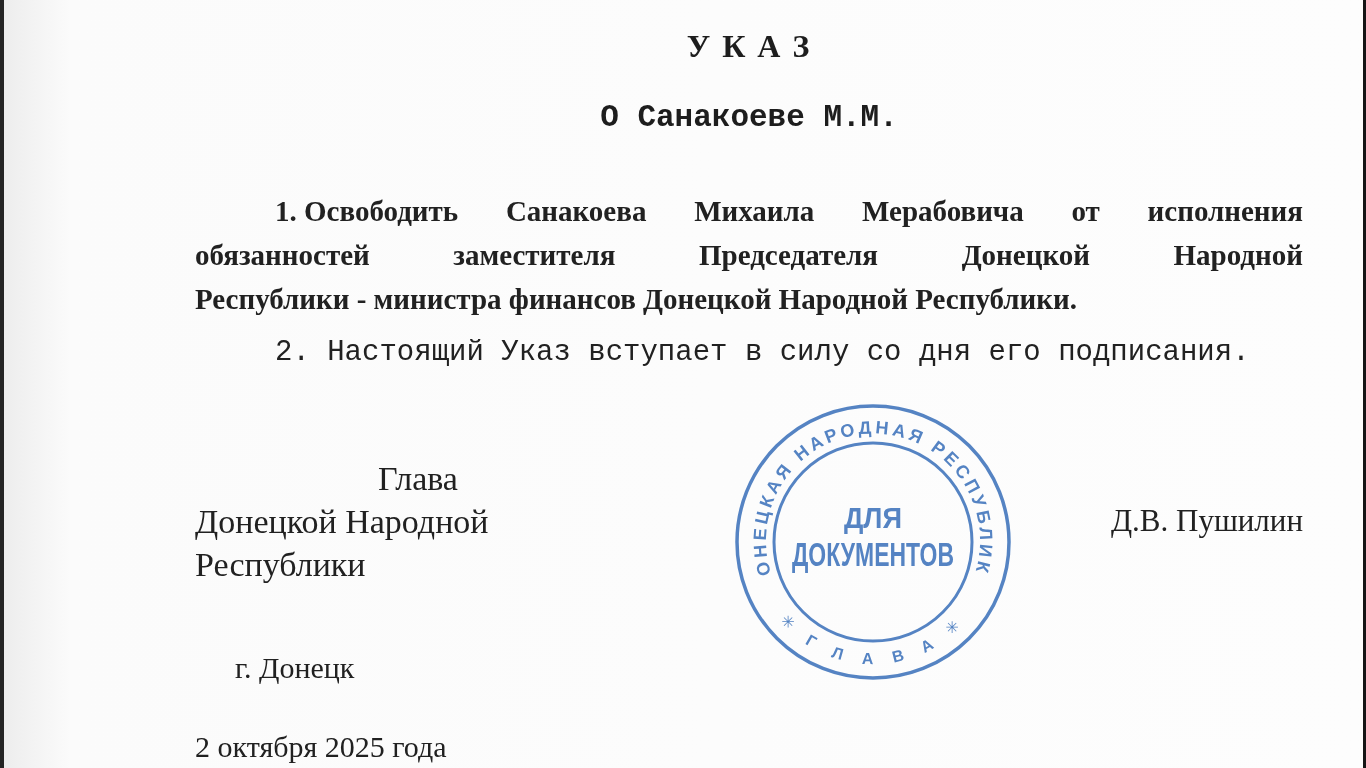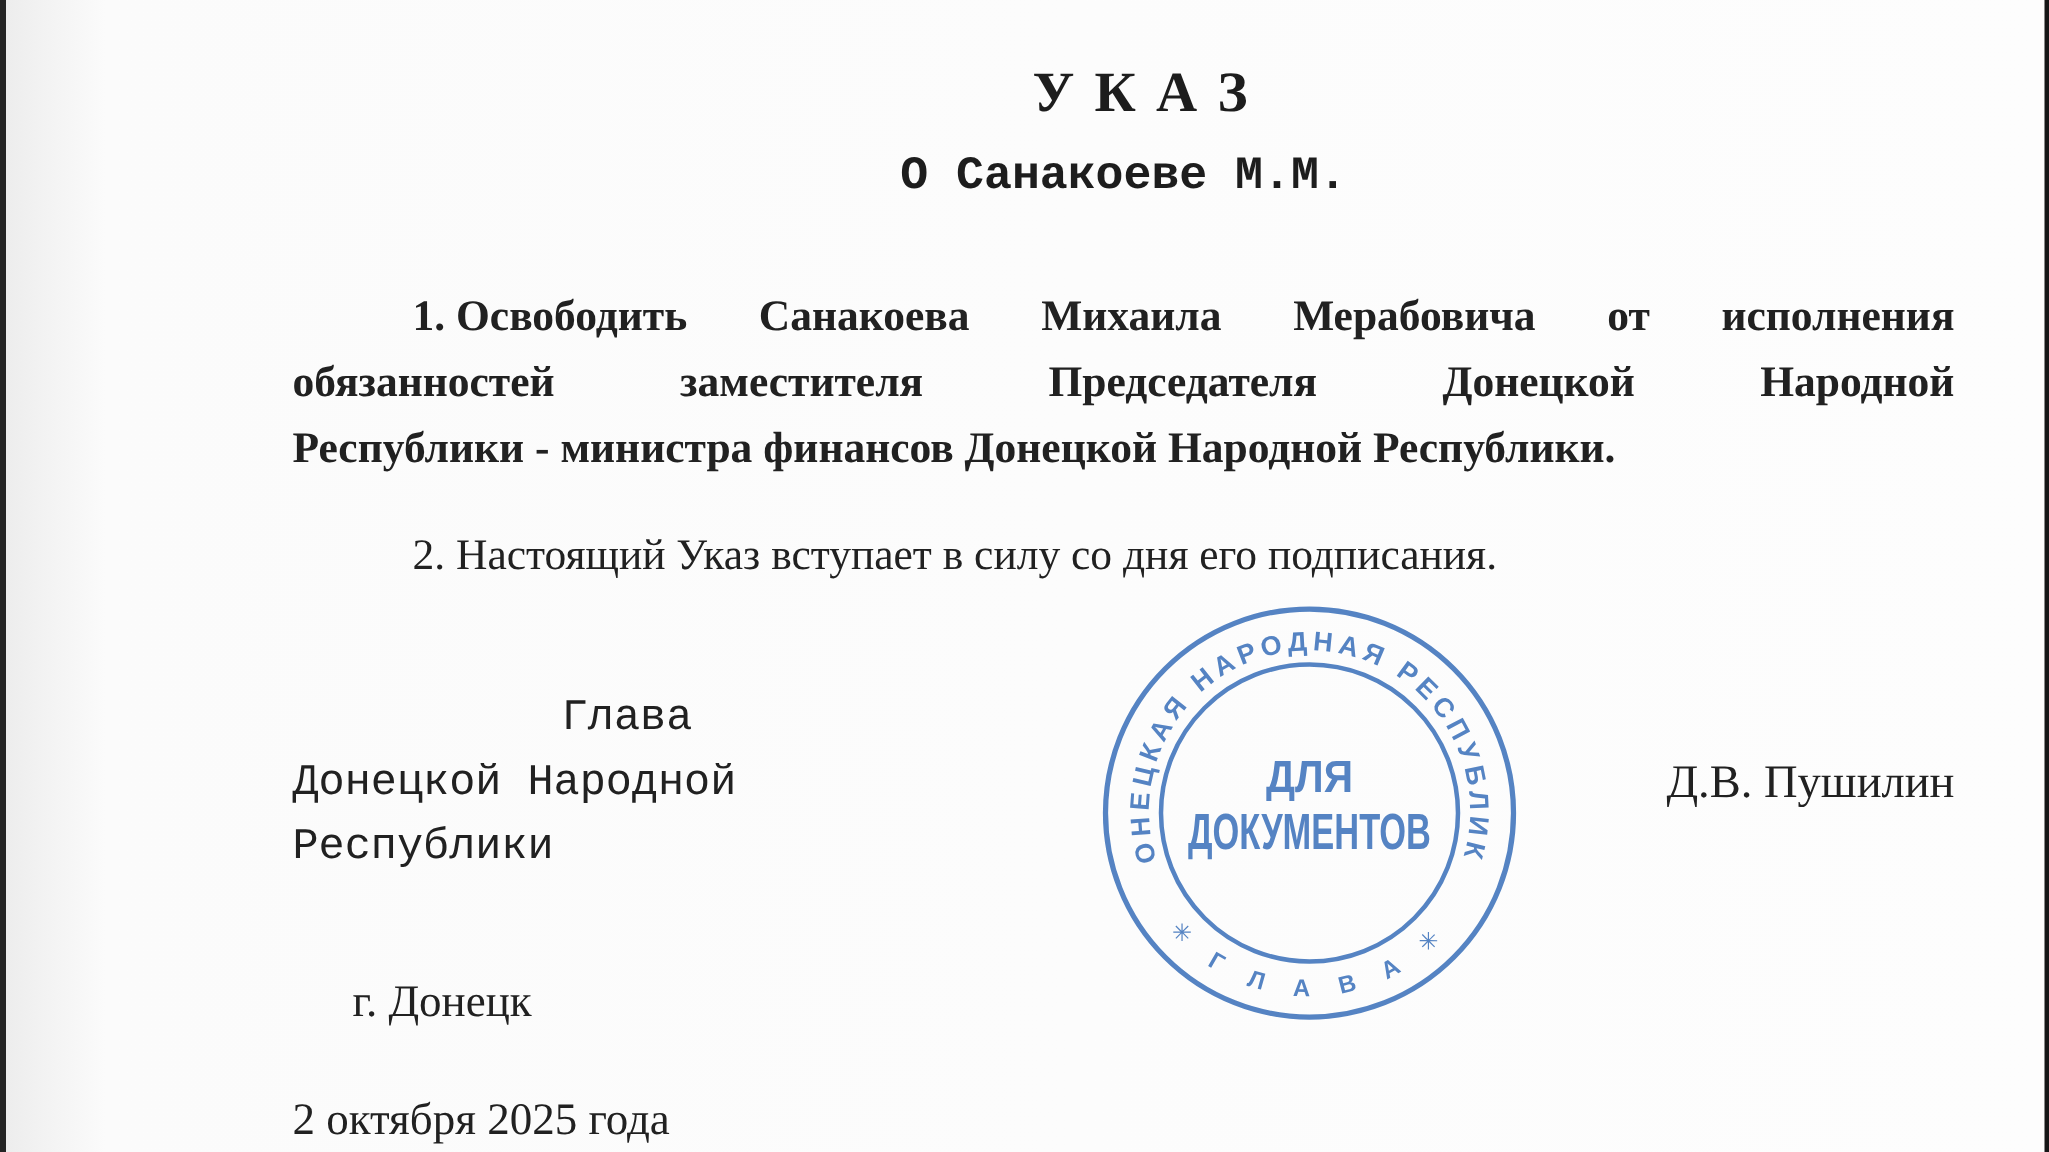--- a/index.html
+++ b/index.html
@@ -5,36 +5,36 @@
   html,body{margin:0;padding:0;}
   .page{
     position:relative;width:1366px;height:768px;overflow:hidden;
     background:linear-gradient(90deg,#ececec 0px,#fbfbfb 70px,#fdfdfd 100%);
     font-family:"Liberation Serif","DejaVu Serif",serif;color:#212121;
   }
   .edge{position:absolute;top:0;height:768px;}
   .edge-left{left:0;width:4px;background:#242424;}
   .edge-right{right:0;width:3px;background:#161616;}
   .title{
-    position:absolute;left:195px;top:28px;width:1108px;margin:12px;
-    text-align:center;font-size:38px;font-weight:bold;letter-spacing:2px;color:#1d1d1d;
+    position:absolute;left:195px;top:28px;width:1108px;margin:0;
+    text-align:center;font-size:32px;font-weight:bold;letter-spacing:2px;color:#1d1d1d;
   }
   .subject{
     position:absolute;left:195px;top:100px;width:1108px;margin:0;
     text-align:center;font-size:31px;font-weight:bold;color:#1d1d1d;font-family:Liberation Mono, monospace;
   }
   .para1{position:absolute;left:195px;top:189px;width:1108px;font-size:29px;font-weight:bold;}
   .para1 .line{height:44px;line-height:44px;white-space:nowrap;}
   .jline{display:flex;justify-content:space-between;}
   .jline.indent{padding-left:80px;}
   .para2{
-    position:absolute;left:195px;top:348px;width:1108px;
-    font-size:29px;line-height:44px;text-indent:80px;
+    position:absolute;left:195px;top:331px;width:1108px;
+    font-size:29px;line-height:44px;text-indent:80px;font-family:Liberation Mono, monospace;
   }
-  .sig-left{position:absolute;left:195px;top:457px;width:446px;font-size:29px;line-height:43px;font-family:Liberation Mono, monospace;}
+  .sig-left{position:absolute;left:195px;top:457px;width:446px;font-size:34px;line-height:43px;}
   .sig-post1{text-align:center;}
   .sig-name{
     position:absolute;left:195px;top:499px;width:1108px;
     font-size:31px;line-height:43px;text-align:right;
   }
   .place{position:absolute;left:195px;top:651px;font-size:30px;margin-left:40px;}
   .date{position:absolute;left:195px;top:730px;font-size:30px;}
   .stamp{position:absolute;left:733px;top:402px;width:280px;height:280px;opacity:.9;}
   .stamp text{font-family:"Liberation Sans","DejaVu Sans",sans-serif;font-weight:bold;}
   .ring-text{font-size:18px;letter-spacing:3.5px;}

